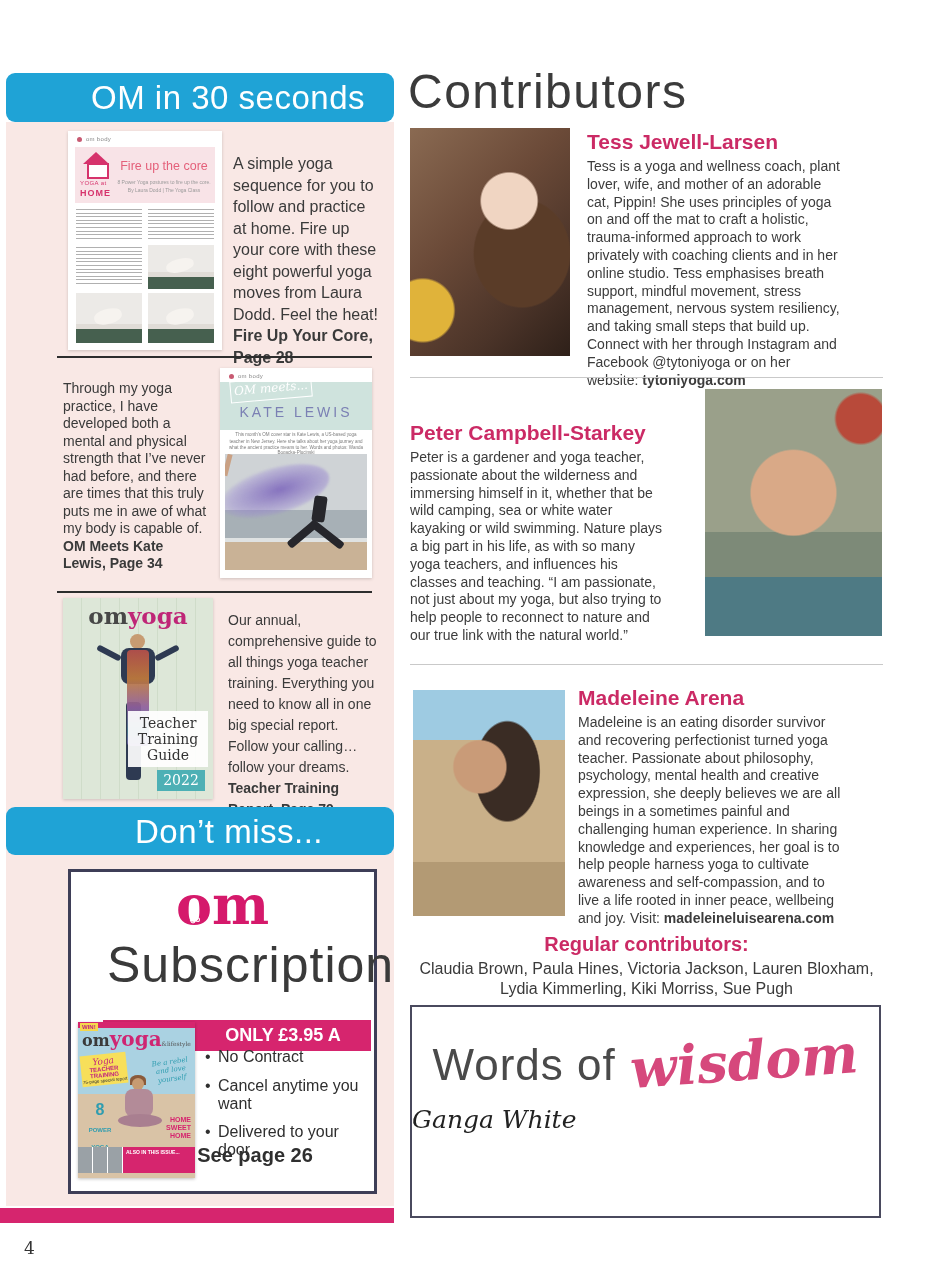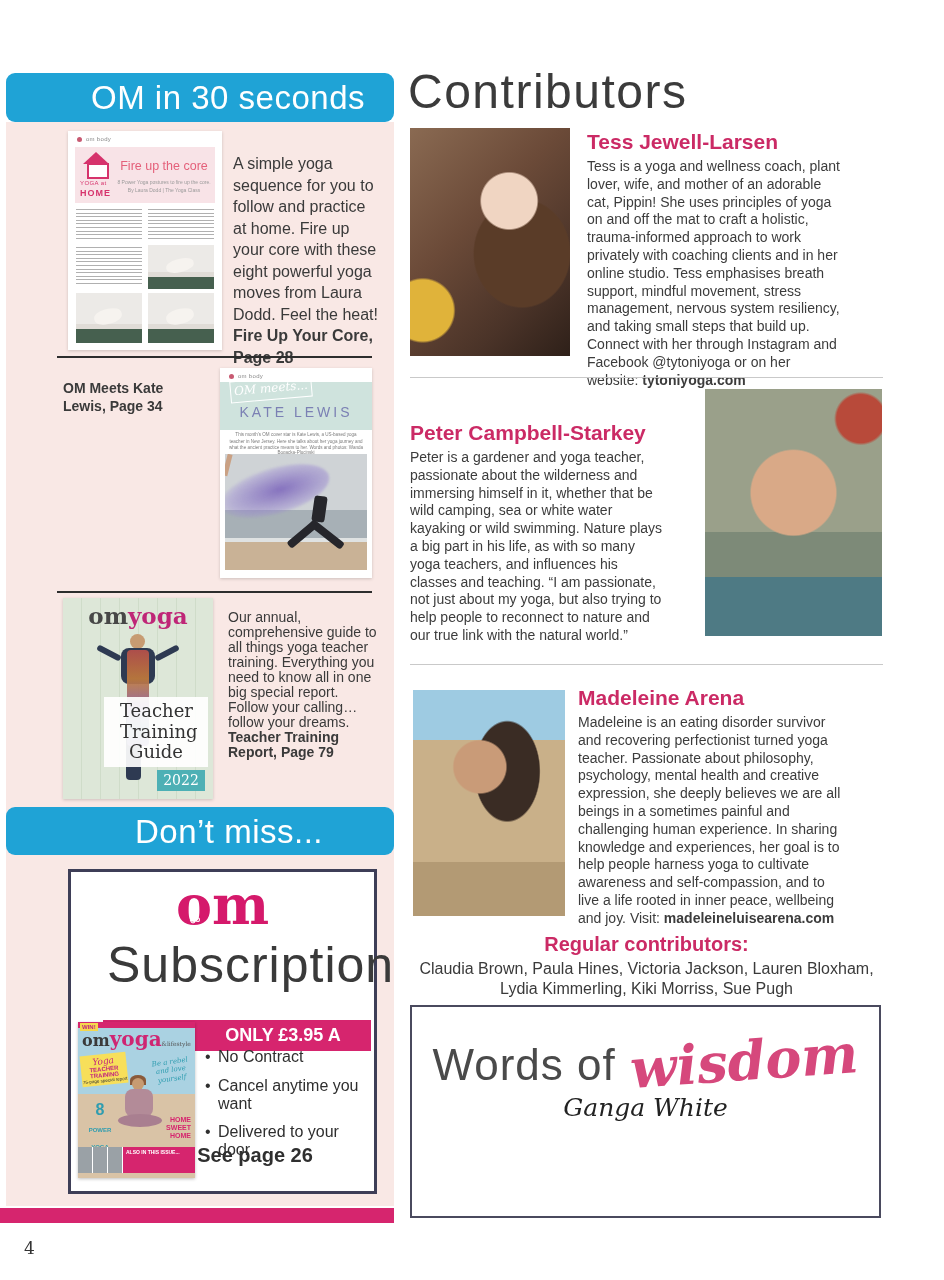--- a/index.html
+++ b/index.html
@@ -33,21 +33,21 @@
   #t1-p1{left:80px;top:114px;width:66px;height:44px;}
   #t1-txt2{position:absolute;left:8px;top:116px;width:66px;height:40px;}
   #t1-p2{left:8px;top:162px;width:66px;height:50px;}
   #t1-p3{left:80px;top:162px;width:66px;height:50px;}
 
   
   .lblurb{position:absolute;color:#3a3a3a;}
   .lblurb .cta{font-weight:bold;}
   #s1text{left:233px;top:153px;width:150px;font-size:16px;line-height:21.5px;}
   #s2text{left:63px;top:380px;width:146px;font-size:14px;line-height:17.5px;}
-  #s3text{left:228px;top:610px;width:150px;font-size:14px;line-height:15px;}
+  #s3text{left:228px;top:610px;width:150px;font-size:14px;line-height:21px;}
   .ldiv{position:absolute;left:57px;width:315px;height:2px;background:#2d2d2d;}
   #ldiv1{top:356px;}
   #ldiv2{top:591px;}
 
   
   #t2{position:absolute;left:220px;top:368px;width:152px;height:210px;background:#fff;box-shadow:0 1px 3px rgba(0,0,0,.18);}
   #k-band{position:absolute;left:0;right:0;top:14px;height:48px;background:#cfe3dd;}
   #k-meets{position:absolute;left:10px;top:-4px;width:80px;height:20px;border:1.5px solid #fff;transform:rotate(-5deg);
            color:#fff;font-family:"DejaVu Serif",serif;font-style:italic;font-size:12px;text-align:center;line-height:19px;}
   #k-name{position:absolute;left:0;right:0;top:22px;text-align:center;color:#7b80b4;font-size:14px;letter-spacing:3px;}
@@ -71,21 +71,21 @@
   #g-logo .yoga{color:#bf2677;}
   #g-head{position:absolute;left:50%;top:36px;width:15px;height:15px;margin-left:-8px;border-radius:50%;background:#c79b72;}
   #g-torso{position:absolute;left:50%;top:50px;width:34px;height:36px;margin-left:-17px;border-radius:8px;background:#2e3a52;}
   #g-arm1,#g-arm2{position:absolute;top:52px;width:26px;height:6px;background:#2e3a52;border-radius:3px;}
   #g-arm1{left:50%;margin-left:-42px;transform:rotate(28deg);}
   #g-arm2{left:50%;margin-left:16px;transform:rotate(-28deg);}
   #g-scarf{position:absolute;left:50%;top:52px;width:22px;height:96px;margin-left:-11px;border-radius:4px;opacity:.92;
            background:linear-gradient(180deg,#b8504a,#c07a3b 30%,#8e5e9e 60%,#4c7f8e 85%,#7a5faa);}
   #g-legs{position:absolute;left:50%;top:104px;width:15px;height:78px;margin-left:-12px;background:#2e3a52;border-radius:4px;}
   #g-tt{position:absolute;right:5px;bottom:32px;width:72px;background:rgba(255,255,255,.92);color:#333;text-align:center;
-        font-family:"DejaVu Serif",serif;font-size:18px;line-height:1.15;padding:4px 16px;}
+        font-family:"DejaVu Serif",serif;font-size:14px;line-height:1.15;padding:4px 4px;}
   #g-year{position:absolute;right:8px;bottom:8px;width:48px;height:21px;background:#4db0b5;color:#fff;
           font-family:"DejaVu Serif",serif;font-size:14px;text-align:center;line-height:21px;}
 
   
   #subbox{position:absolute;left:68px;top:869px;width:303px;height:319px;background:#fff;border:3px solid #3e3e57;}
   #sub-om{position:absolute;left:0;right:0;top:6px;text-align:center;font-family:"DejaVu Serif",serif;
           font-weight:bold;font-size:54px;line-height:1;color:#d5196b;}
   #om-sym{position:absolute;left:50%;margin-left:-33px;top:36px;font-size:12px;color:#fff;font-weight:normal;}
   #sub-title{position:absolute;left:0;right:0;top:64px;text-align:center;font-size:50px;font-weight:300;color:#3a3a3a;letter-spacing:1px;padding-left:36px;}
   #sub-band{position:absolute;left:32px;right:3px;top:148px;height:31px;background:#d6256e;color:#fff;
@@ -153,21 +153,21 @@
   #rdiv2{top:664px;}
   #regtitle{position:absolute;left:410px;top:933px;width:473px;text-align:center;
             font-size:20px;font-weight:bold;color:#cb2a65;}
   #regnames{position:absolute;left:400px;top:959px;width:493px;text-align:center;font-size:16px;line-height:20px;color:#3a3a3a;}
   #wisdom{position:absolute;left:410px;top:1005px;width:467px;height:209px;background:#fff;border:2px solid #4a4a5e;}
   #w-head{text-align:center;margin-top:22px;}
   #w-words{font-size:44px;font-weight:300;color:#4a4a4a;letter-spacing:1px;}
   #w-script{display:inline-block;font-family:"DejaVu Serif",serif;font-style:italic;font-weight:bold;
             font-size:54px;color:#d6487c;transform:rotate(-4deg);margin-left:10px;}
   #w-quote{text-align:center;margin-top:14px;font-family:"DejaVu Serif",serif;font-style:italic;font-size:20px;color:#2b2b2b;}
-  #w-author{text-align:center;font-family:"DejaVu Serif",serif;font-style:italic;font-size:25px;color:#222;}
+  #w-author{text-align:left;margin-top:12px;font-family:"DejaVu Serif",serif;font-style:italic;font-size:25px;color:#222;}
 </style>
 </head>
 <body>
 
 <div class="page">
 
   <div id="leftbg"></div>
 
   <div id="om30" class="banner">OM in 30 seconds</div>
 
@@ -194,20 +194,21 @@
   </div>
 
   <div id="s1text" class="lblurb">
     <span>A simple yoga sequence for you to follow and practice at home. Fire up your core with these eight powerful yoga moves from Laura Dodd. Feel the heat!</span>
     <div class="cta">Fire Up Your Core, Page 28</div>
   </div>
 
   <div id="ldiv1" class="ldiv"></div>
 
   <div id="s2text" class="lblurb">
+    <span>Through my yoga practice, I have developed both a mental and physical strength that I’ve never had before, and there are times that this truly puts me in awe of what my body is capable of.</span>
     <div class="cta">OM Meets Kate Lewis, Page 34</div>
   </div>
 
   <div id="t2">
     <div class="t-brand">
       <span class="bdot"></span>
       <span>om body</span>
     </div>
     <div id="k-band">
       <div id="k-meets">OM meets...</div>

